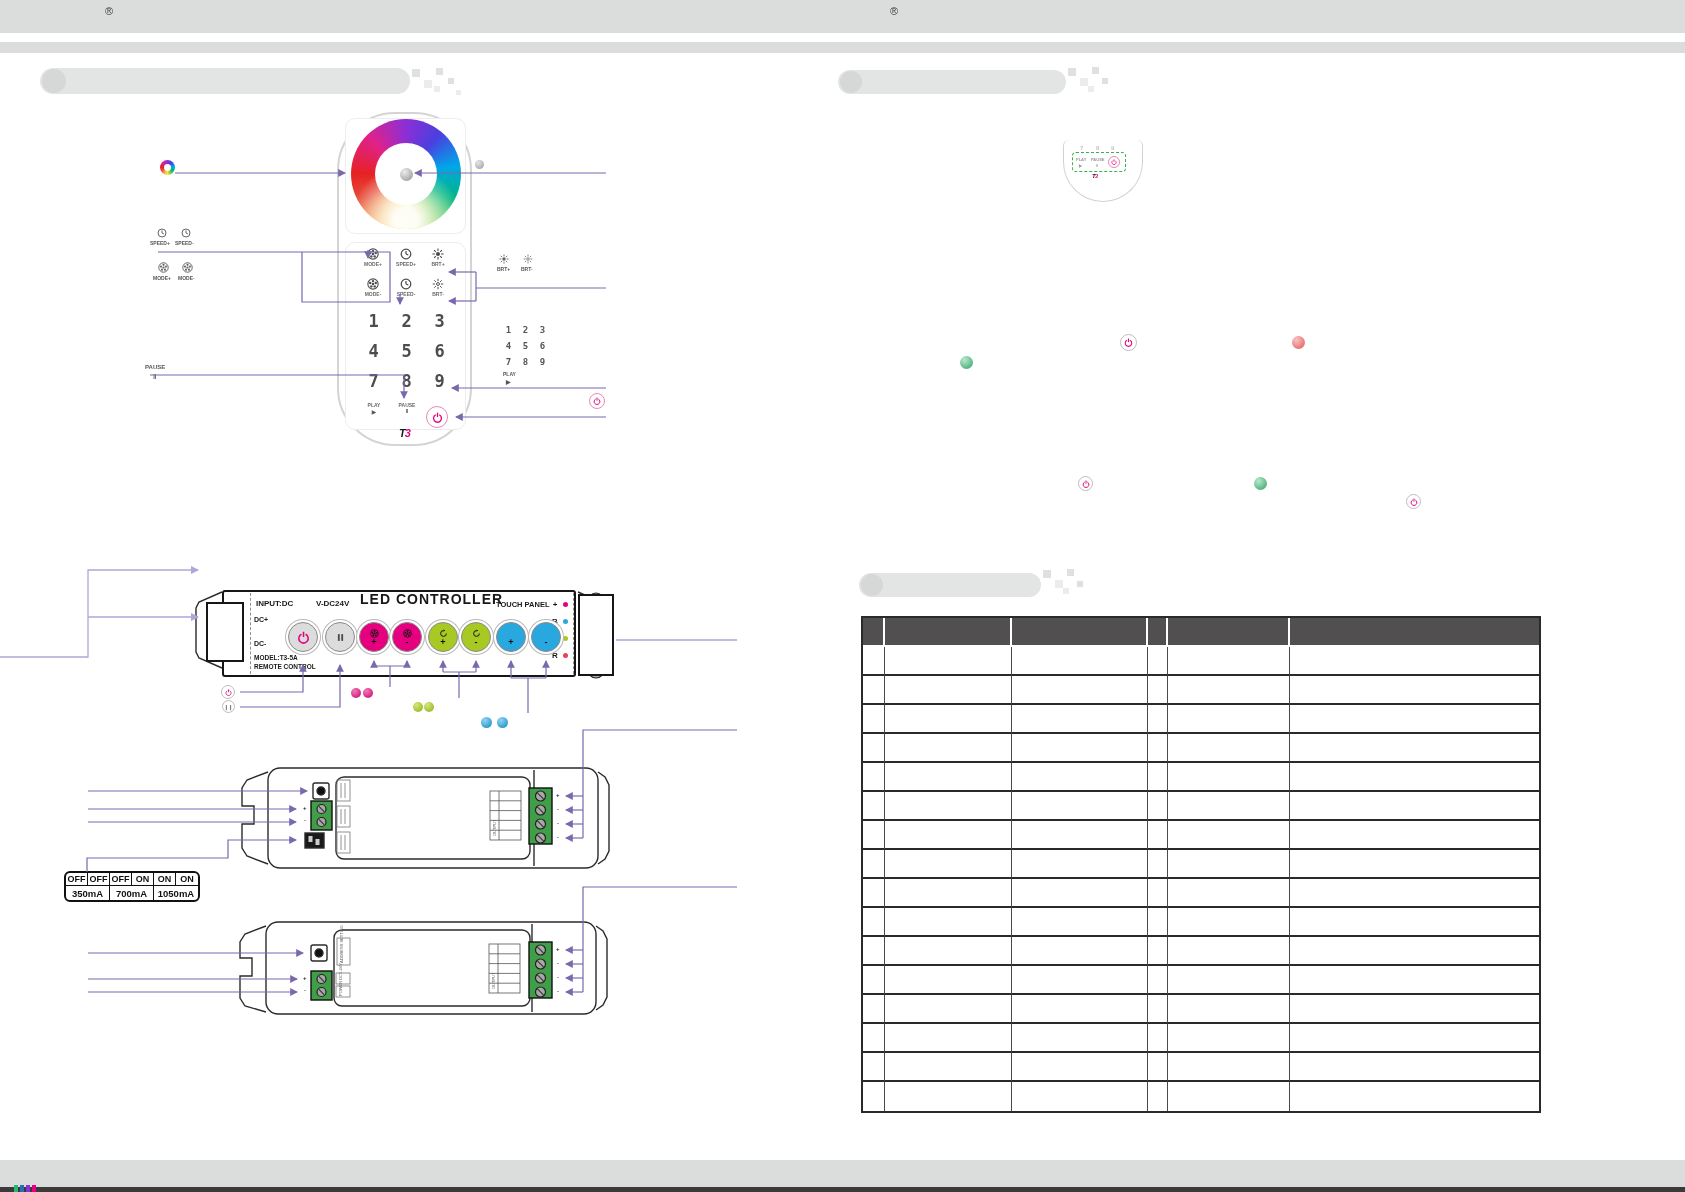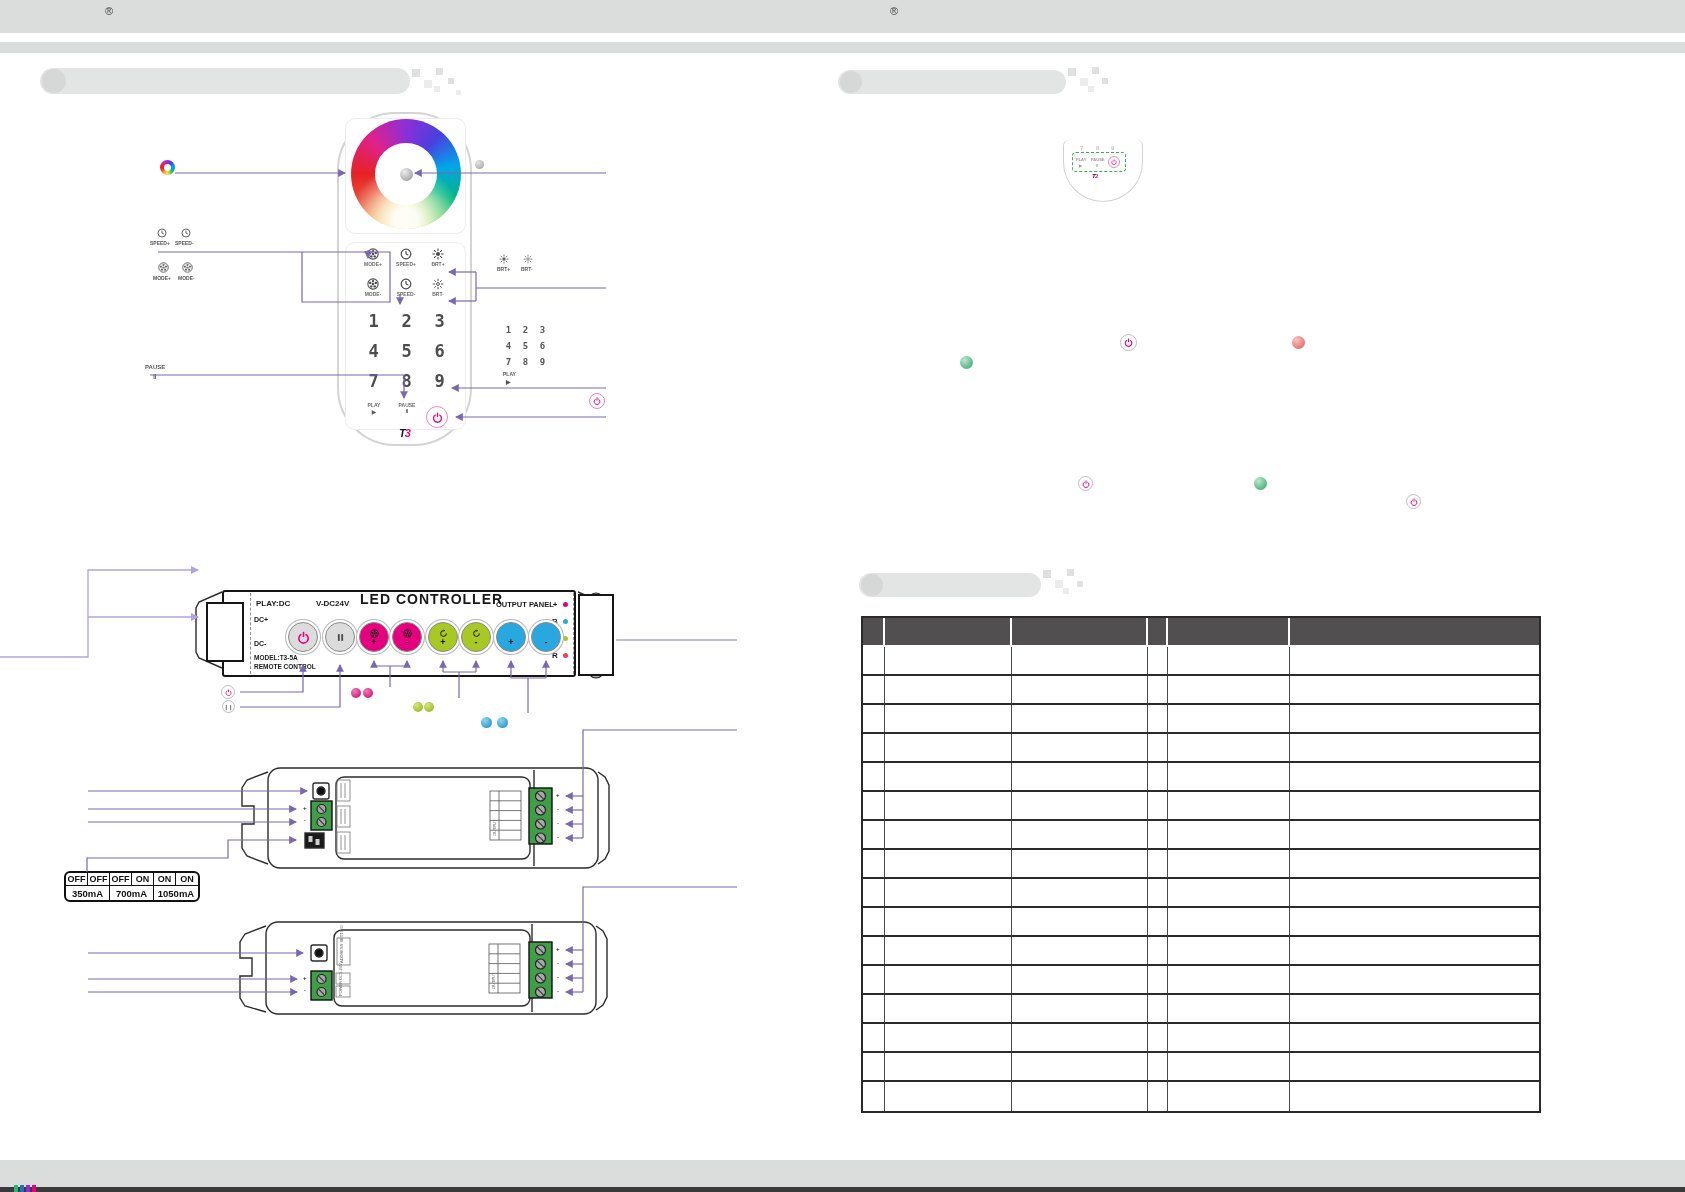--- a/index.html
+++ b/index.html
@@ -449,24 +449,24 @@
         </svg>
       </span>
     </div>
 
   <div class="c1body" style="left:222px;top:590px;width:354px;height:87px"></div>
   <div class="c1term" style="left:206px;top:602px;width:38px;height:60px"></div>
   <div class="c1term" style="left:578px;top:594px;width:36px;height:82px"></div>
   <div class="dotsep" style="left:250px;top:593px;height:81px"></div>
   <div class="dotsep" style="left:573px;top:593px;height:81px"></div>
 
-  <span class="c1txt" style="left:256px;top:599px;font-size:8px">PLAY:DC</span>
+  <span class="c1txt" style="left:256px;top:599px;font-size:8px">INPUT:DC</span>
   <span class="c1txt" style="left:316px;top:599px;font-size:8px">V-DC24V</span>
   <span class="c1txt" style="left:360px;top:591px;width:130px;text-align:center;font-size:14px;letter-spacing:1px">LED CONTROLLER</span>
-  <span class="c1txt" style="left:496px;top:600px;font-size:7.5px">OUTPUT PANEL</span>
+  <span class="c1txt" style="left:496px;top:600px;font-size:7.5px">TOUCH PANEL</span>
   <span class="c1txt" style="left:254px;top:616px;font-size:7px">DC+</span>
   <span class="c1txt" style="left:254px;top:640px;font-size:7px">DC-</span>
   <span class="c1txt" style="left:254px;top:654px;font-size:6.5px">MODEL:T3-5A</span>
   <span class="c1txt" style="left:254px;top:663px;font-size:6.5px">REMOTE CONTROL</span>
   <div id="ctrl-pins">
       <div class="pinrow" style="left: 551px; top: 600px;">
         <span class="pl">+</span>
         <span class="pd" style="background: rgb(230, 0, 127);"></span>
       </div>
       <div class="pinrow" style="left: 551px; top: 617px;">

